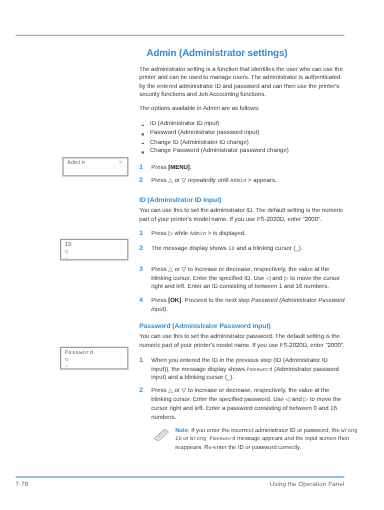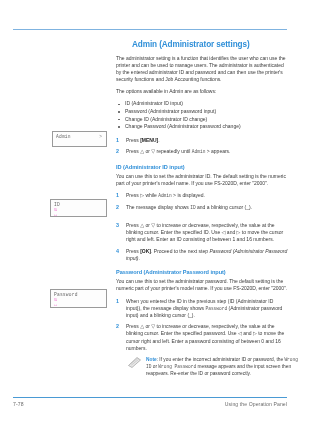--- a/index.html
+++ b/index.html
@@ -29,21 +29,21 @@
     display:flex;justify-content:space-between;align-items:flex-start;
     font-size:5.1px;color:#6b6b6b;letter-spacing:.1px;
   }
 
   
   .content{
     position:absolute;left:116px;top:40px;width:172px;
   }
   h1.sec-title{
     font-size:8.2px;font-weight:bold;color:#2f8fd8;
-    margin:0 0 6px 16px;letter-spacing:-.1px;
+    margin:0 0 6px 6px;letter-spacing:-.1px;
   }
   h2.sub-title{
     font-size:5.6px;font-weight:bold;color:#2f8fd8;
     margin:0 0 3.5px 0;letter-spacing:-.05px;
   }
   p.body{
     font-size:5px;line-height:7.1px;margin:0 0 5px 0;
     color:#3a3a3a;letter-spacing:-.02px;
   }
   ul.bullets{margin:0 0 6px 0;padding:0;list-style:none;}

